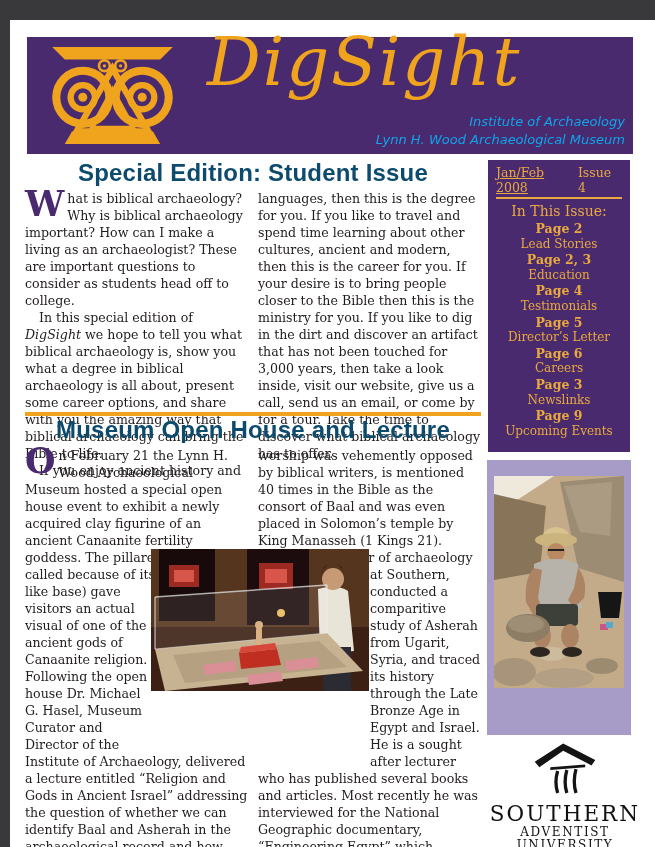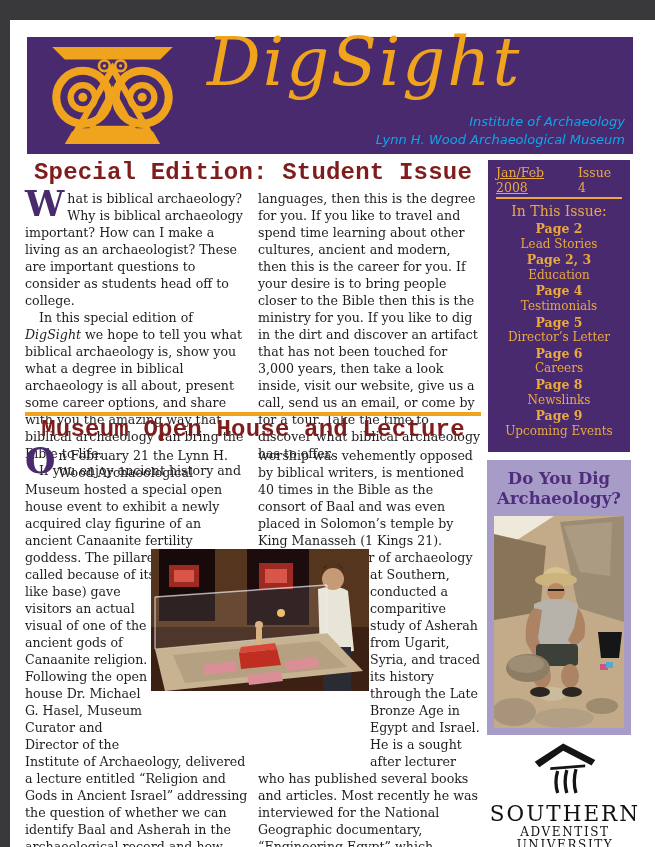--- a/index.html
+++ b/index.html
@@ -18,21 +18,21 @@
     letter-spacing:2px;white-space:nowrap;
   }
   .mast-org{
     position:absolute;right:8px;bottom:5px;text-align:right;color:#0ea5e9;
     font-family:"DejaVu Sans",sans-serif;font-style:italic;font-size:13px;line-height:1.4;margin-top:44px;
   }
 
   
   .headline{
     position:absolute;left:15px;width:456px;text-align:center;
-    font-size:24px;font-weight:bold;color:#7f1d1d;font-family:Liberation Mono, monospace;
+    font-size:24px;font-weight:bold;color:#0c4a6e;font-family:Liberation Sans, sans-serif;
     letter-spacing:0.2px;
   }
   #h-special{top:139px;}
   #h-museum{top:396px;}
   .col{
     position:absolute;width:224px;font-size:12.6px;line-height:17px;color:#211c1d;
     font-family:"DejaVu Serif",serif;text-align:left;
   }
   #a1c1{left:15px;top:170px;}
   #a1c2{left:248px;top:170px;}
@@ -204,35 +204,31 @@
       </div>
       <div>
         <div class="toc-page">Page 5</div>
         <div class="toc-label">Director’s Letter</div>
       </div>
       <div>
         <div class="toc-page">Page 6</div>
         <div class="toc-label">Careers</div>
       </div>
       <div>
-        <div class="toc-page">Page 8</div>
+        <div class="toc-page">Page 3</div>
         <div class="toc-label">Newslinks</div>
       </div>
       <div>
         <div class="toc-page">Page 9</div>
         <div class="toc-label">Upcoming Events</div>
       </div>
     </div>
   </div>
 
   <div class="dig-box">
-    <div class="dig-title">
-      <div>Do You Dig</div>
-      <div>Archaeology?</div>
-    </div>
     <svg class="dig-photo" viewBox="0 0 130 212">
       <rect x="0" y="0" width="130" height="212" fill="#c3ab8a"></rect>
       <polygon points="0,0 60,0 20,26 0,34" fill="#efe9dc"></polygon>
 
       <polygon points="0,18 52,30 46,96 0,104" fill="#887459"></polygon>
       <polygon points="66,6 130,0 130,106 84,92" fill="#9c8c73"></polygon>
       <polygon points="70,10 118,6 116,60 86,56" fill="#ab9b82"></polygon>
 
       <ellipse cx="20" cy="196" rx="22" ry="14" fill="#a8947a"></ellipse>
       <ellipse cx="70" cy="202" rx="30" ry="10" fill="#b3a084"></ellipse>

